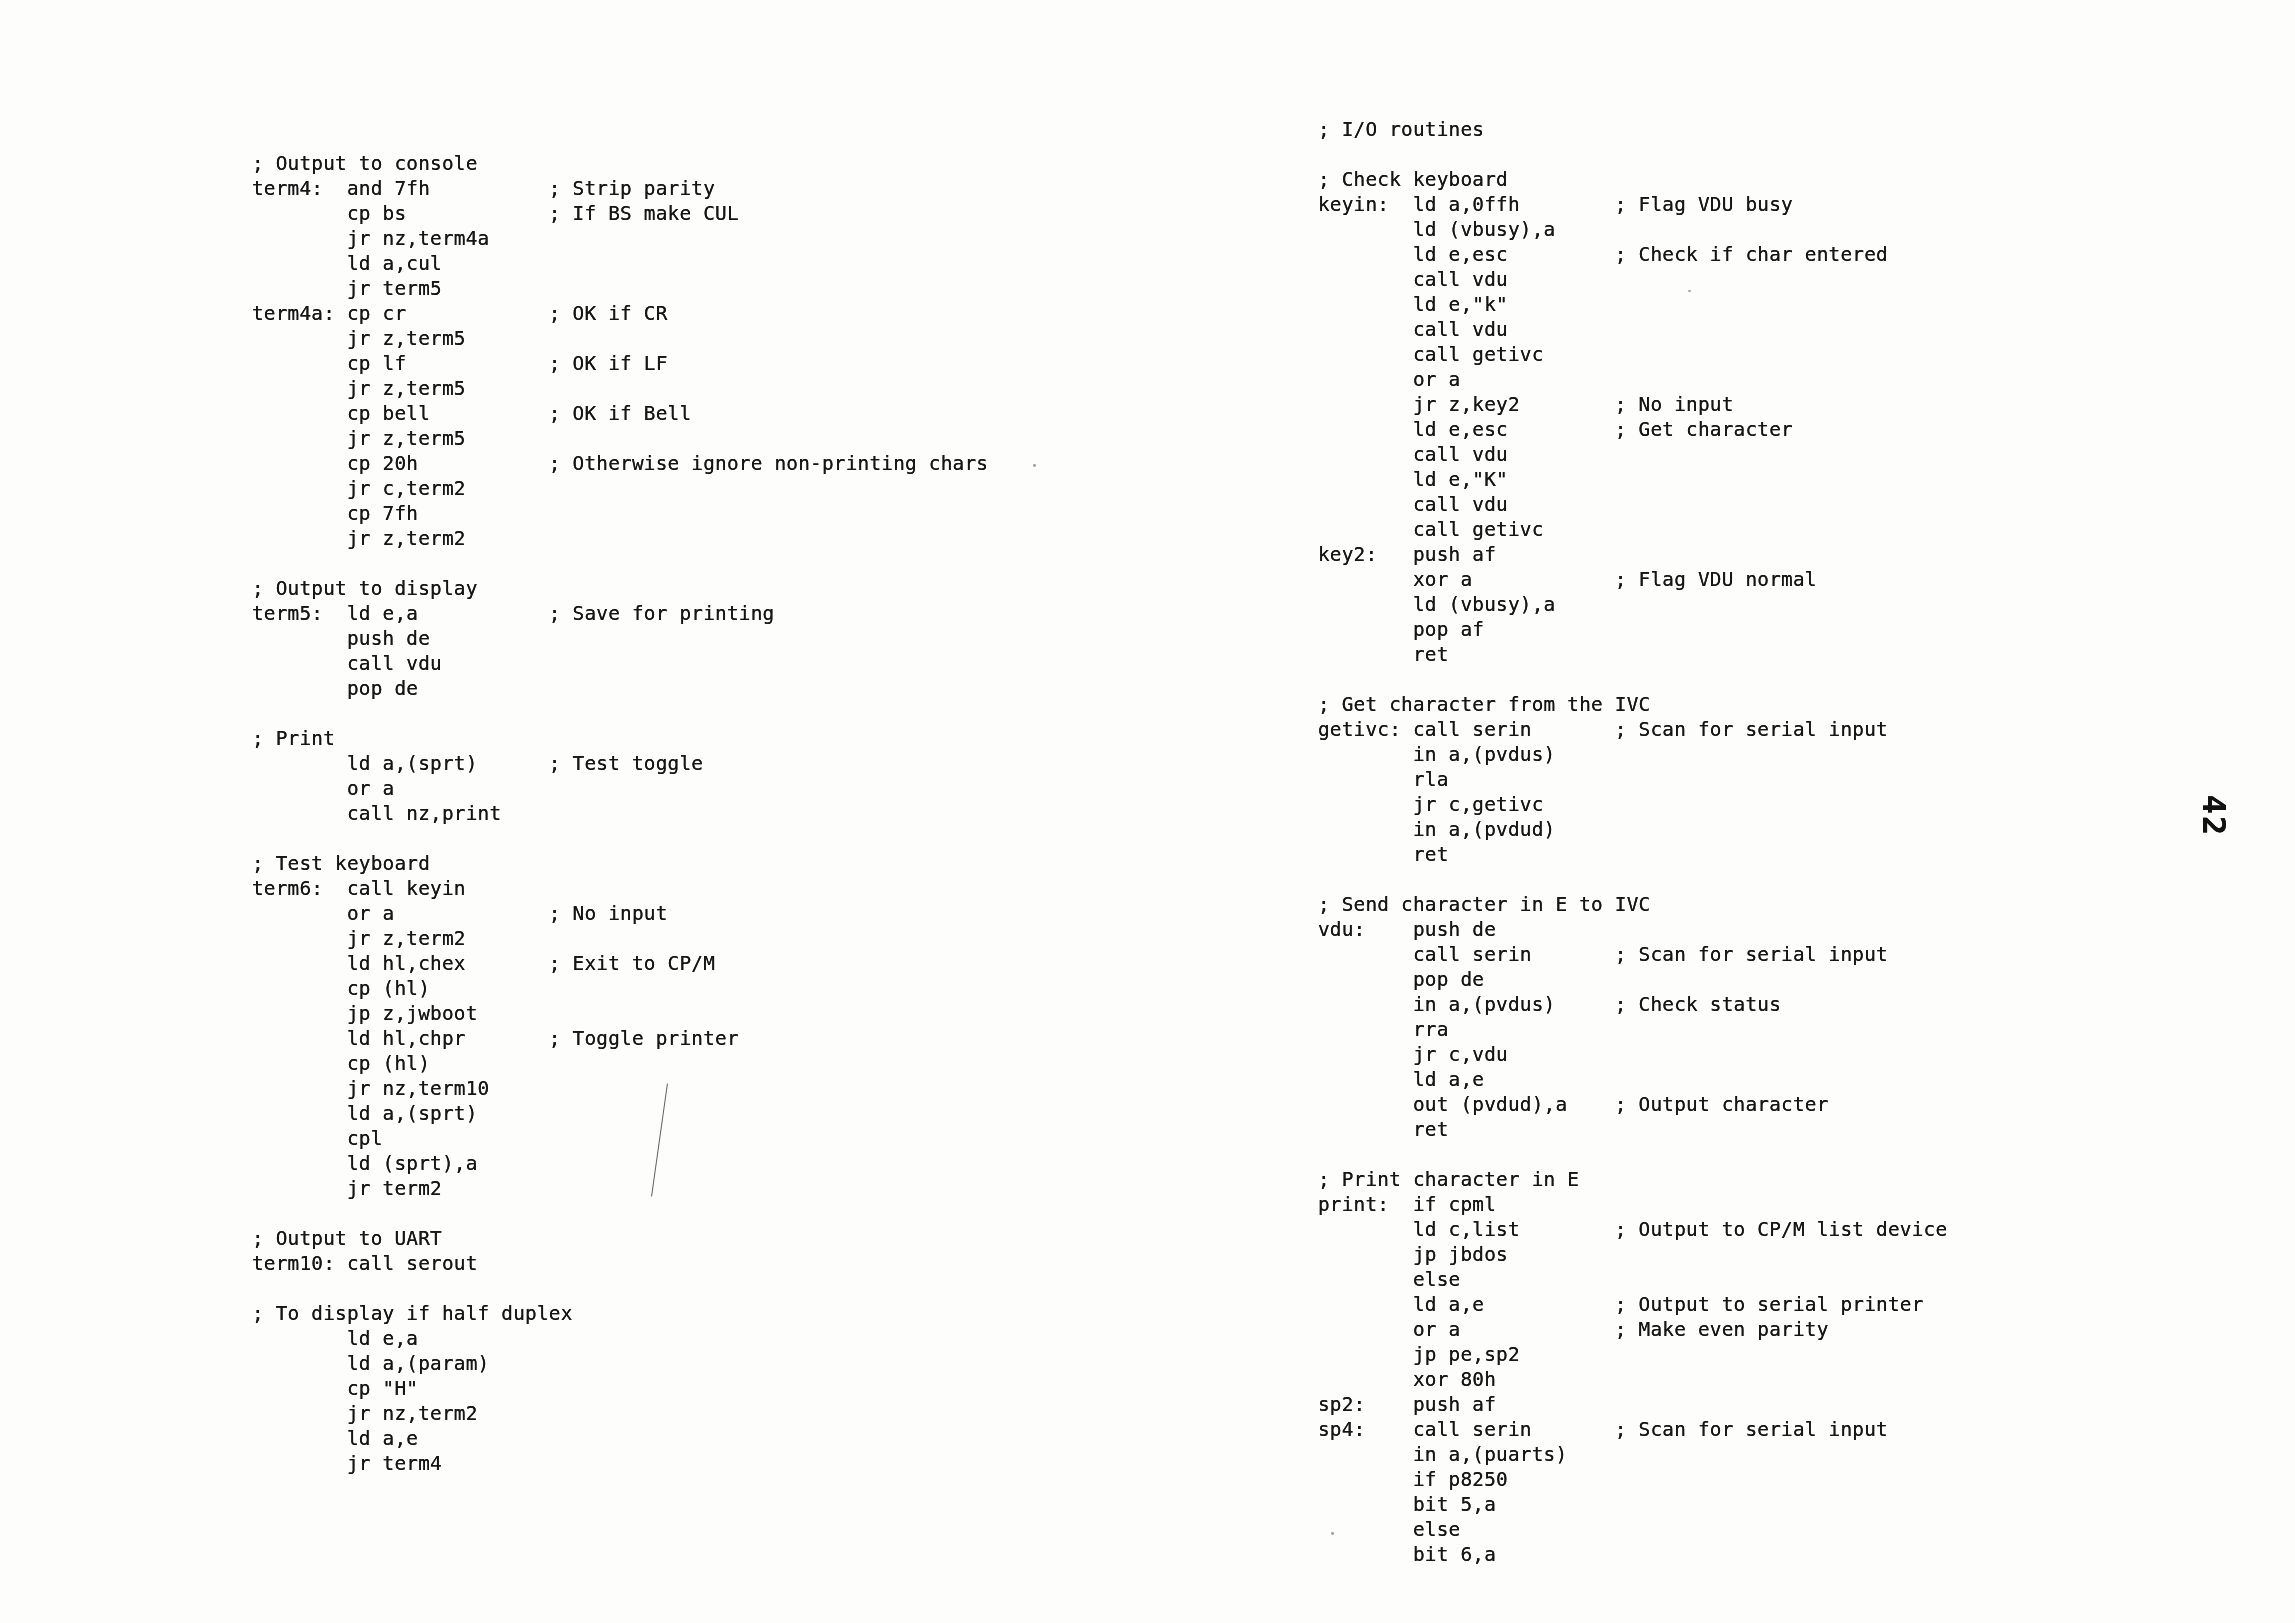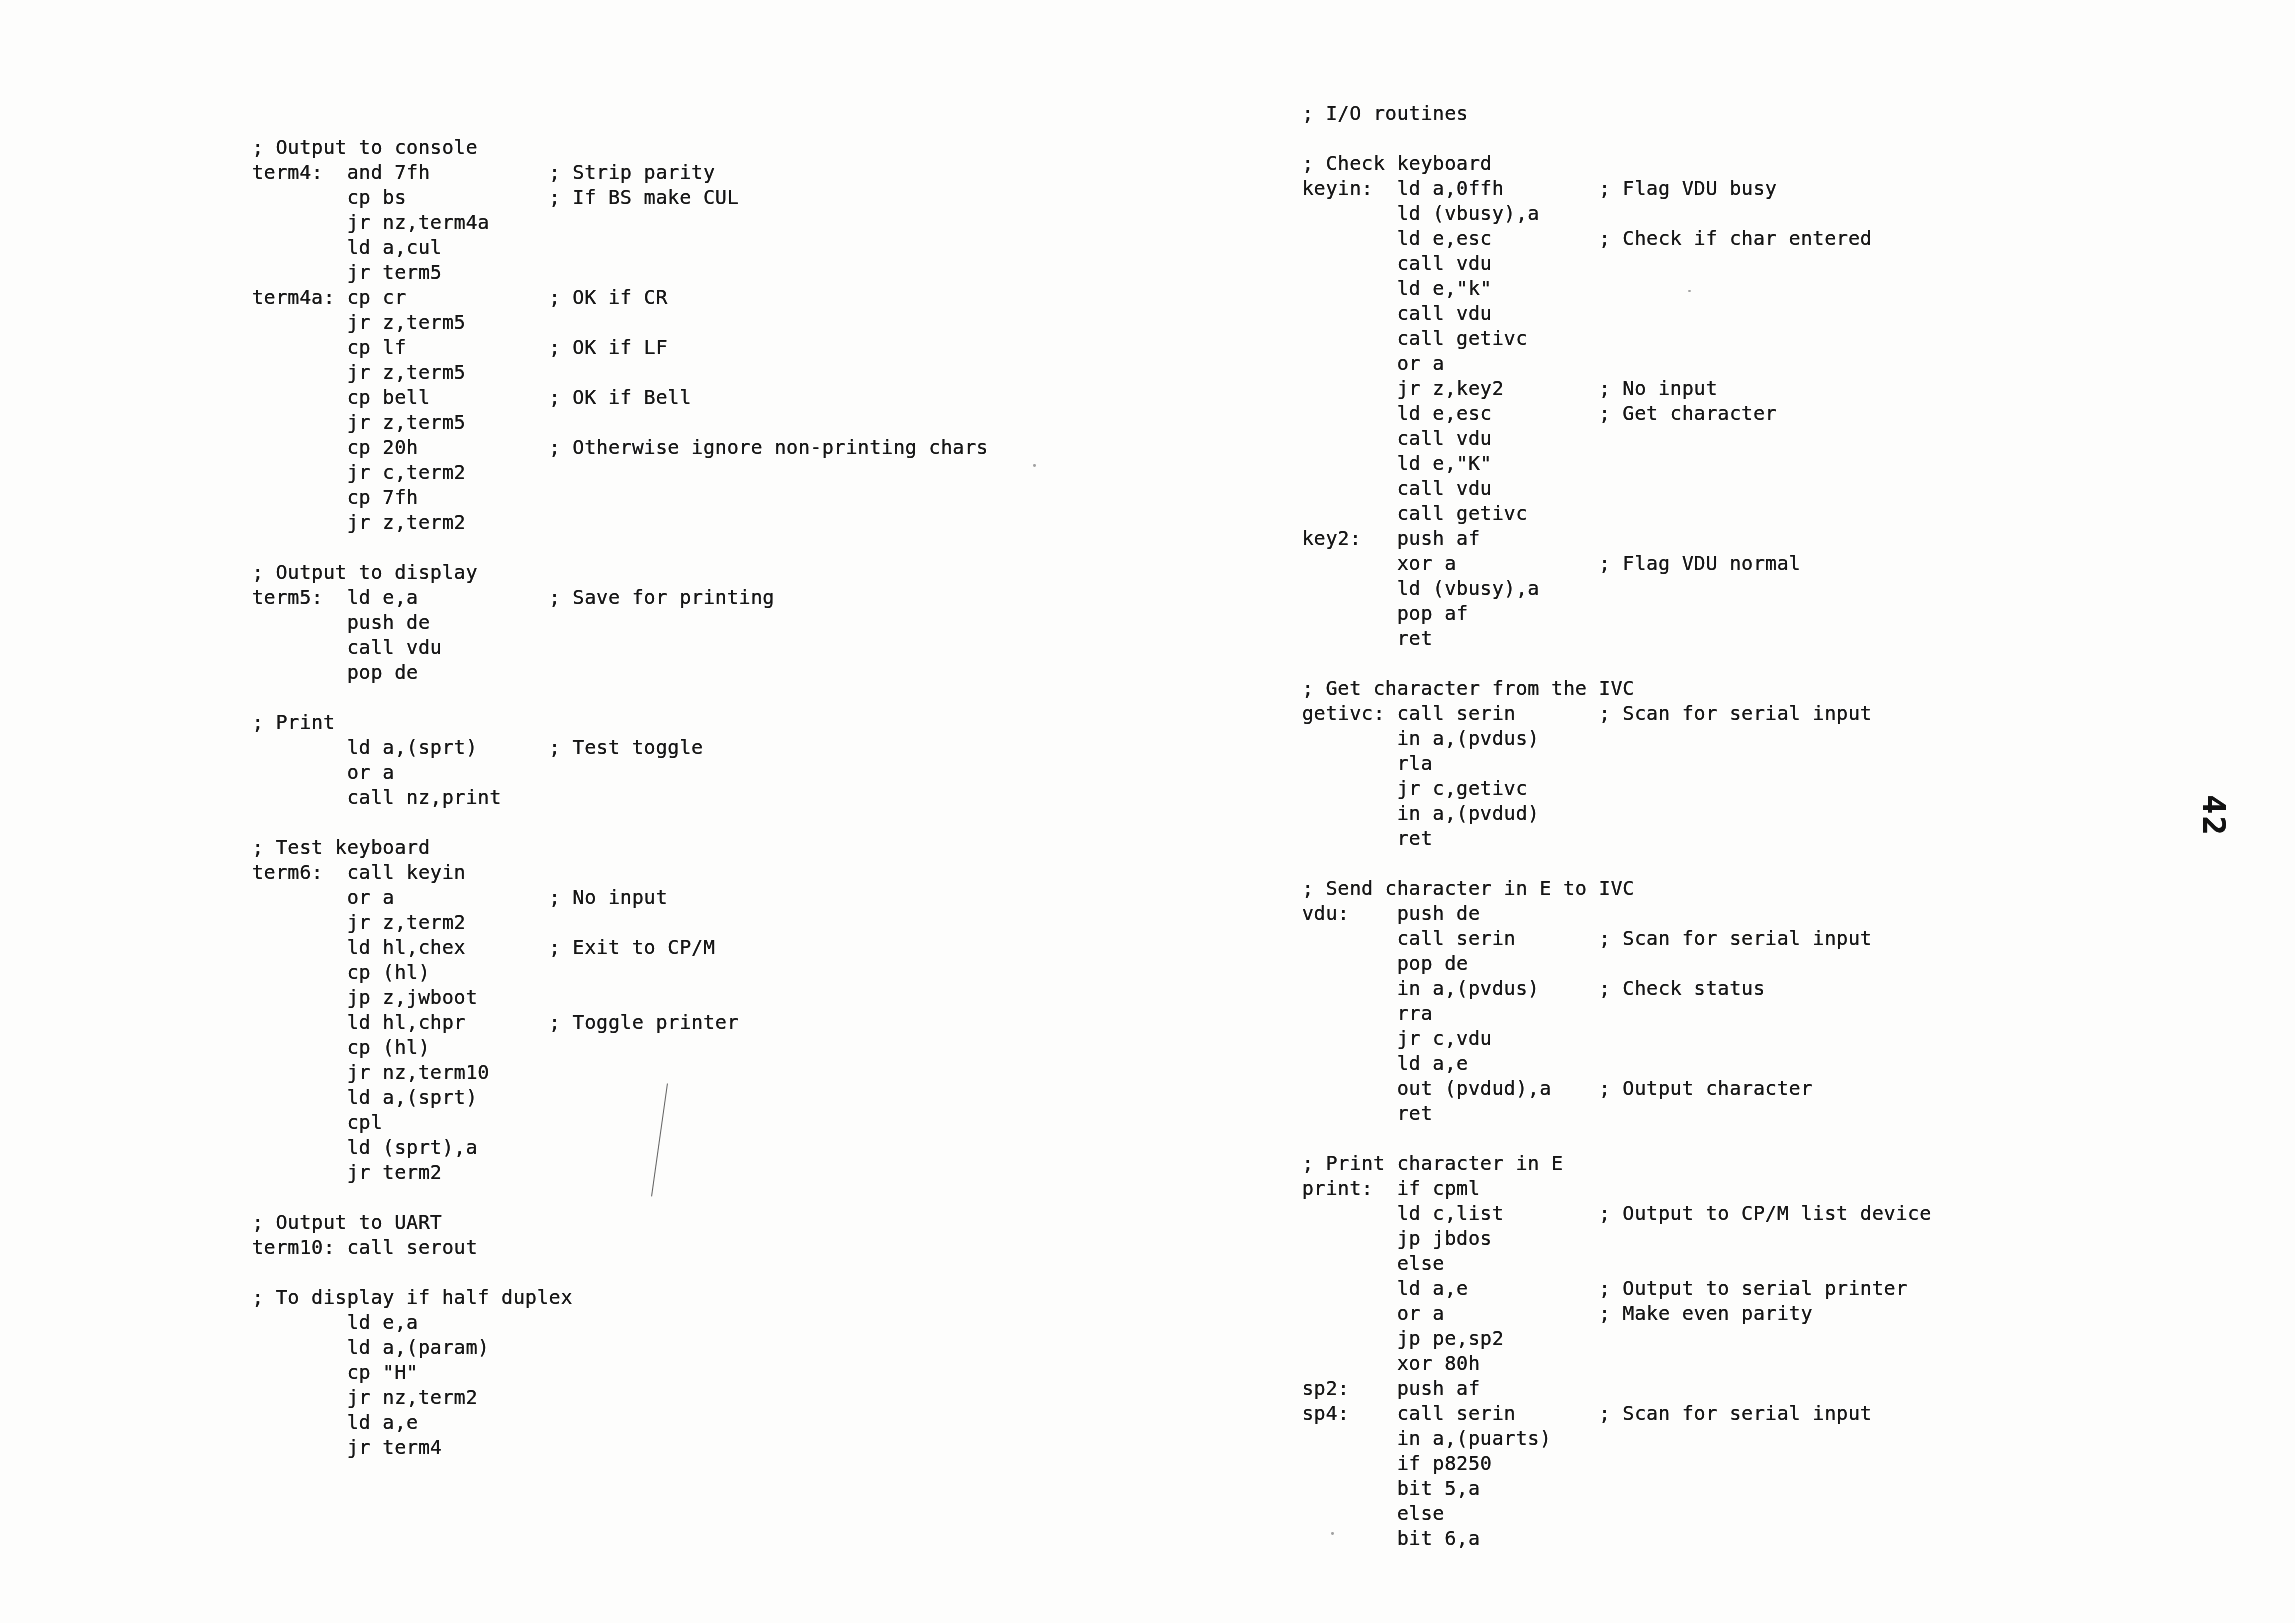--- a/index.html
+++ b/index.html
@@ -11,31 +11,31 @@
     position: relative;
     width: 2295px;
     height: 1624px;
     background: #fdfdfc;
     overflow: hidden;
     font-family: "DejaVu Sans Mono", "Liberation Mono", monospace;
     color: #141414;
   }
   pre.code-col {
     position: absolute;
-    margin: 0;
+    margin: 16px;
     font-family: inherit;
     font-size: 19.4px;
     line-height: 25px;
     letter-spacing: 0.2px;
     color: #161616;
     white-space: pre;
     
     text-shadow: 0 0 0.4px #222;
   }
-  #left-col  { left: 252px;  top: 135px; }
+  #left-col  { left: 236px;  top: 135px; }
   #right-col { left: 1302px; top: 101px; }
   .page-number {
     position: absolute;
     left: 2193px;
     top: 797px;
     font-family: inherit;
     font-size: 32px;
     font-weight: bold;
     color: #121212;
     transform: rotate(90deg);

